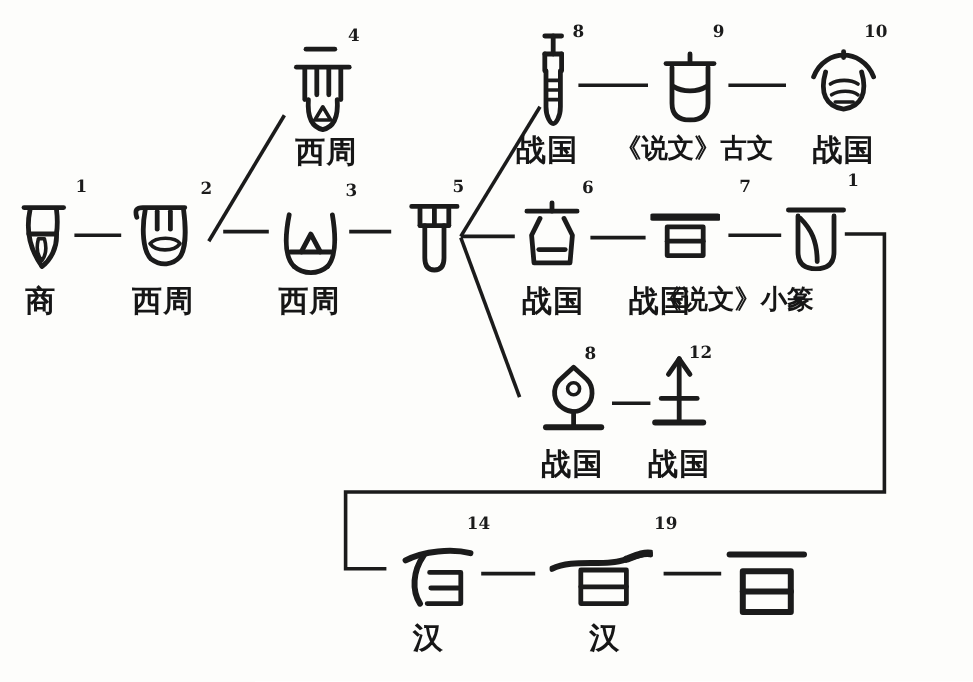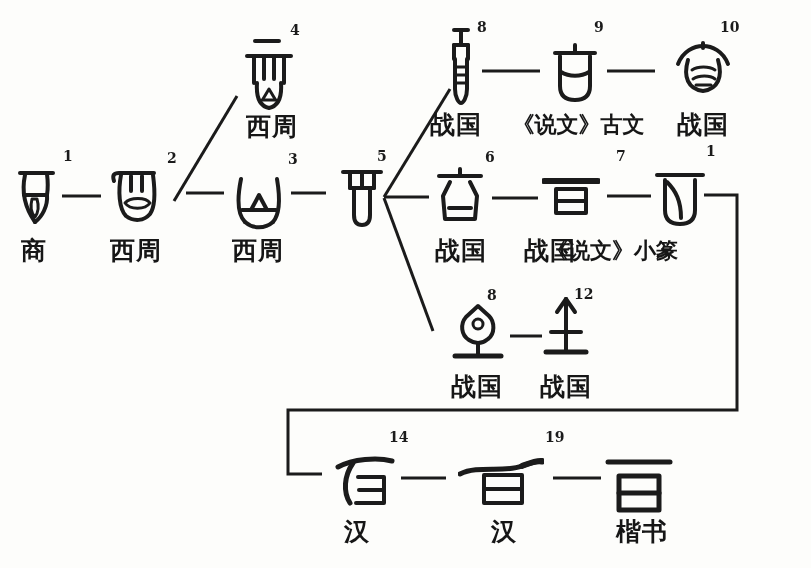--- a/index.html
+++ b/index.html
@@ -207,15 +207,14 @@
   <div class="lbl" style="left:421px;top:236px;width:80px">战国</div>
   <div class="lbl" style="left:510px;top:236px;width:80px">战国</div>
   <div class="lbl" style="left:416px;top:110px;width:80px">战国</div>
   <div class="lbl small" style="left:506px;top:111px;width:145px">《说文》古文</div>
   <div class="lbl" style="left:663px;top:110px;width:80px">战国</div>
   <div class="lbl" style="left:437px;top:372px;width:80px">战国</div>
   <div class="lbl" style="left:526px;top:372px;width:80px">战国</div>
   <div class="lbl small" style="left:538px;top:237px;width:148px">《说文》小篆</div>
   <div class="lbl" style="left:317px;top:517px;width:80px">汉</div>
   <div class="lbl" style="left:464px;top:517px;width:80px">汉</div>
-  <div class="lbl" style="left:598px;top:517px;width:88px">楷书</div>
 
 </div>
 
 </body></html>

